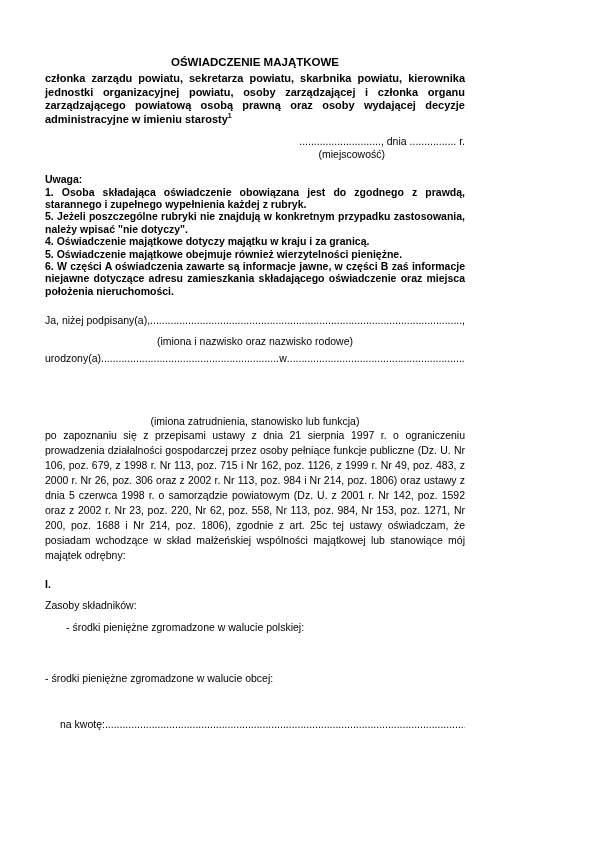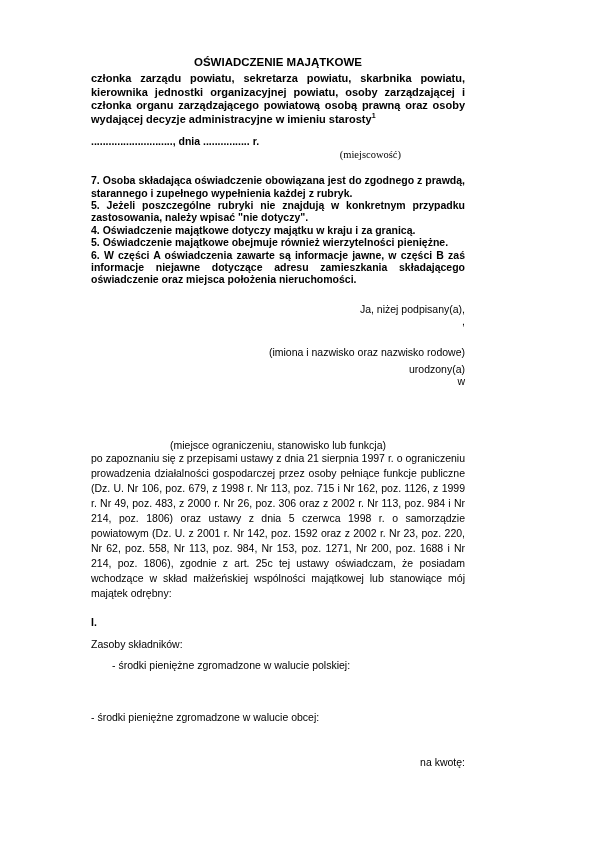--- a/index.html
+++ b/index.html
@@ -13,73 +13,72 @@
     overflow: hidden;
     font-family: "Liberation Sans", "DejaVu Sans", sans-serif;
     font-size: 10.5px;
     line-height: 12.4px;
     color: #000000;
   }
   .page {
     box-sizing: border-box;
     width: 528px;
     height: 849px;
-    padding: 56px 63px 0 91px;
+    padding: 56px 63px 0 45px;
   }
   p { margin: 0; }
   .bold { font-weight: bold; }
   .title {
     text-align: center;
     font-weight: bold;
     font-size: 11.5px;
     line-height: 13px;
     margin-bottom: 3px;
   }
   .subtitle {
     font-weight: bold;
     text-align: justify;
     font-size: 11px;
     line-height: 13.6px;
   }
   sup { font-size: 7px; line-height: 0; }
   .dateline-row {
     margin-top: 9px;
-    font-weight: bold;
+    text-align: right;
+    font-weight: normal;
     white-space: nowrap;
   }
   .place-hint-row {
     text-align: right;
   }
   .place-hint-row span {
     display: inline-block;
-    margin-right: 64px;
-    font-family: Liberation Serif, serif;
+    margin-right: 80px;
   }
   .notes { margin-top: 13px; }
   .notes p { text-align: justify; font-weight: bold; }
   .part-heading {
     margin-top: 19px;
     font-weight: bold;
     font-size: 11px;
   }
   .dotline {
     display: flex;
-    align-items: flex-end;
+    align-items: flex-start;
     white-space: nowrap;
-    flex-direction: column;
   }
   .dotline .fill {
     flex: 1 1 0;
     overflow: hidden;
     min-width: 0;
   }
   .fill2a { flex-grow: 212; }
   .fill2b { flex-grow: 183; }
   .signer-line { margin-top: 17px; }
-  .signer-hint { margin-top: 18px; text-align: right; }
+  .signer-hint { margin-top: 8px; text-align: center; }
   .birth-line { margin-top: 5px; }
   .employment-hint { margin-top: 51px; text-align: center; }
   .legal { text-align: justify; line-height: 15px; }
   .section-numeral { margin-top: 15px; font-weight: bold; }
   .section-heading { margin-top: 9px; }
   .asset-item-1 { margin-top: 9px; margin-left: 21px; }
   .asset-item-2 { margin-top: 39px; }
   .asset-item-3 { margin-top: 40px; }
   .amount-line { margin-top: 33px; padding-left: 15px; }
 </style>
@@ -90,21 +89,22 @@
 
   <p class="title">OŚWIADCZENIE MAJĄTKOWE</p>
 
   <p class="subtitle"><span>członka zarządu powiatu, sekretarza powiatu, skarbnika powiatu, kierownika jednostki organizacyjnej powiatu, osoby zarządzającej i członka organu zarządzającego powiatową osobą prawną oraz osoby wydającej decyzje administracyjne w imieniu starosty</span><sup>1</sup></p>
 
   <p class="dateline-row"><span>............................</span><span>, dnia </span><span>................</span><span> r.</span></p>
 
   <p class="place-hint-row"><span>(miejscowość)</span></p>
 
   <div class="notes">
-    <p>7. Osoba składająca oświadczenie obowiązana jest do zgodnego z prawdą, starannego i zupełnego wypełnienia każdej z rubryk.</p>
+    <p class="bold">Uwaga:</p>
+    <p>1. Osoba składająca oświadczenie obowiązana jest do zgodnego z prawdą, starannego i zupełnego wypełnienia każdej z rubryk.</p>
     <p>5. Jeżeli poszczególne rubryki nie znajdują w konkretnym przypadku zastosowania, należy wpisać "nie dotyczy".</p>
     <p>4. Oświadczenie majątkowe dotyczy majątku w kraju i za granicą.</p>
     <p>5. Oświadczenie majątkowe obejmuje również wierzytelności pieniężne.</p>
     <p>6. W części A oświadczenia zawarte są informacje jawne, w części B zaś informacje niejawne dotyczące adresu zamieszkania składającego oświadczenie oraz miejsca położenia nieruchomości.</p>
   </div>
 
 
   <p class="dotline signer-line">
       <span>Ja, niżej podpisany(a), </span>
       <span class="fill">................................................................................................................................................................................................</span>
@@ -113,21 +113,21 @@
 
   <p class="signer-hint">(imiona i nazwisko oraz nazwisko rodowe)</p>
 
   <p class="dotline birth-line">
       <span>urodzony(a) </span>
       <span class="fill fill2a">........................................................................................................</span>
       <span> w </span>
       <span class="fill fill2b">........................................................................................................</span>
     </p>
 
-  <p class="employment-hint">(miejsce ograniczeniu, stanowisko lub funkcja)</p>
+  <p class="employment-hint">(imiona zatrudnienia, stanowisko lub funkcja)</p>
 
   <p class="legal">po zapoznaniu się z przepisami ustawy z dnia 21 sierpnia 1997 r. o ograniczeniu prowadzenia działalności gospodarczej przez osoby pełniące funkcje publiczne (Dz. U. Nr 106, poz. 679, z 1998 r. Nr 113, poz. 715 i Nr 162, poz. 1126, z 1999 r. Nr 49, poz. 483, z 2000 r. Nr 26, poz. 306 oraz z 2002 r. Nr 113, poz. 984 i Nr 214, poz. 1806) oraz ustawy z dnia 5 czerwca 1998 r. o samorządzie powiatowym (Dz. U. z 2001 r. Nr 142, poz. 1592 oraz z 2002 r. Nr 23, poz. 220, Nr 62, poz. 558, Nr 113, poz. 984, Nr 153, poz. 1271, Nr 200, poz. 1688 i Nr 214, poz. 1806), zgodnie z art. 25c tej ustawy oświadczam, że posiadam wchodzące w skład małżeńskiej wspólności majątkowej lub stanowiące mój majątek odrębny:</p>
 
   <p class="section-numeral">I.</p>
 
   <p class="section-heading">Zasoby składników:</p>
 
   <p class="asset-item-1">- środki pieniężne zgromadzone w walucie polskiej:</p>
 
   <p class="asset-item-2">- środki pieniężne zgromadzone w walucie obcej:</p>

